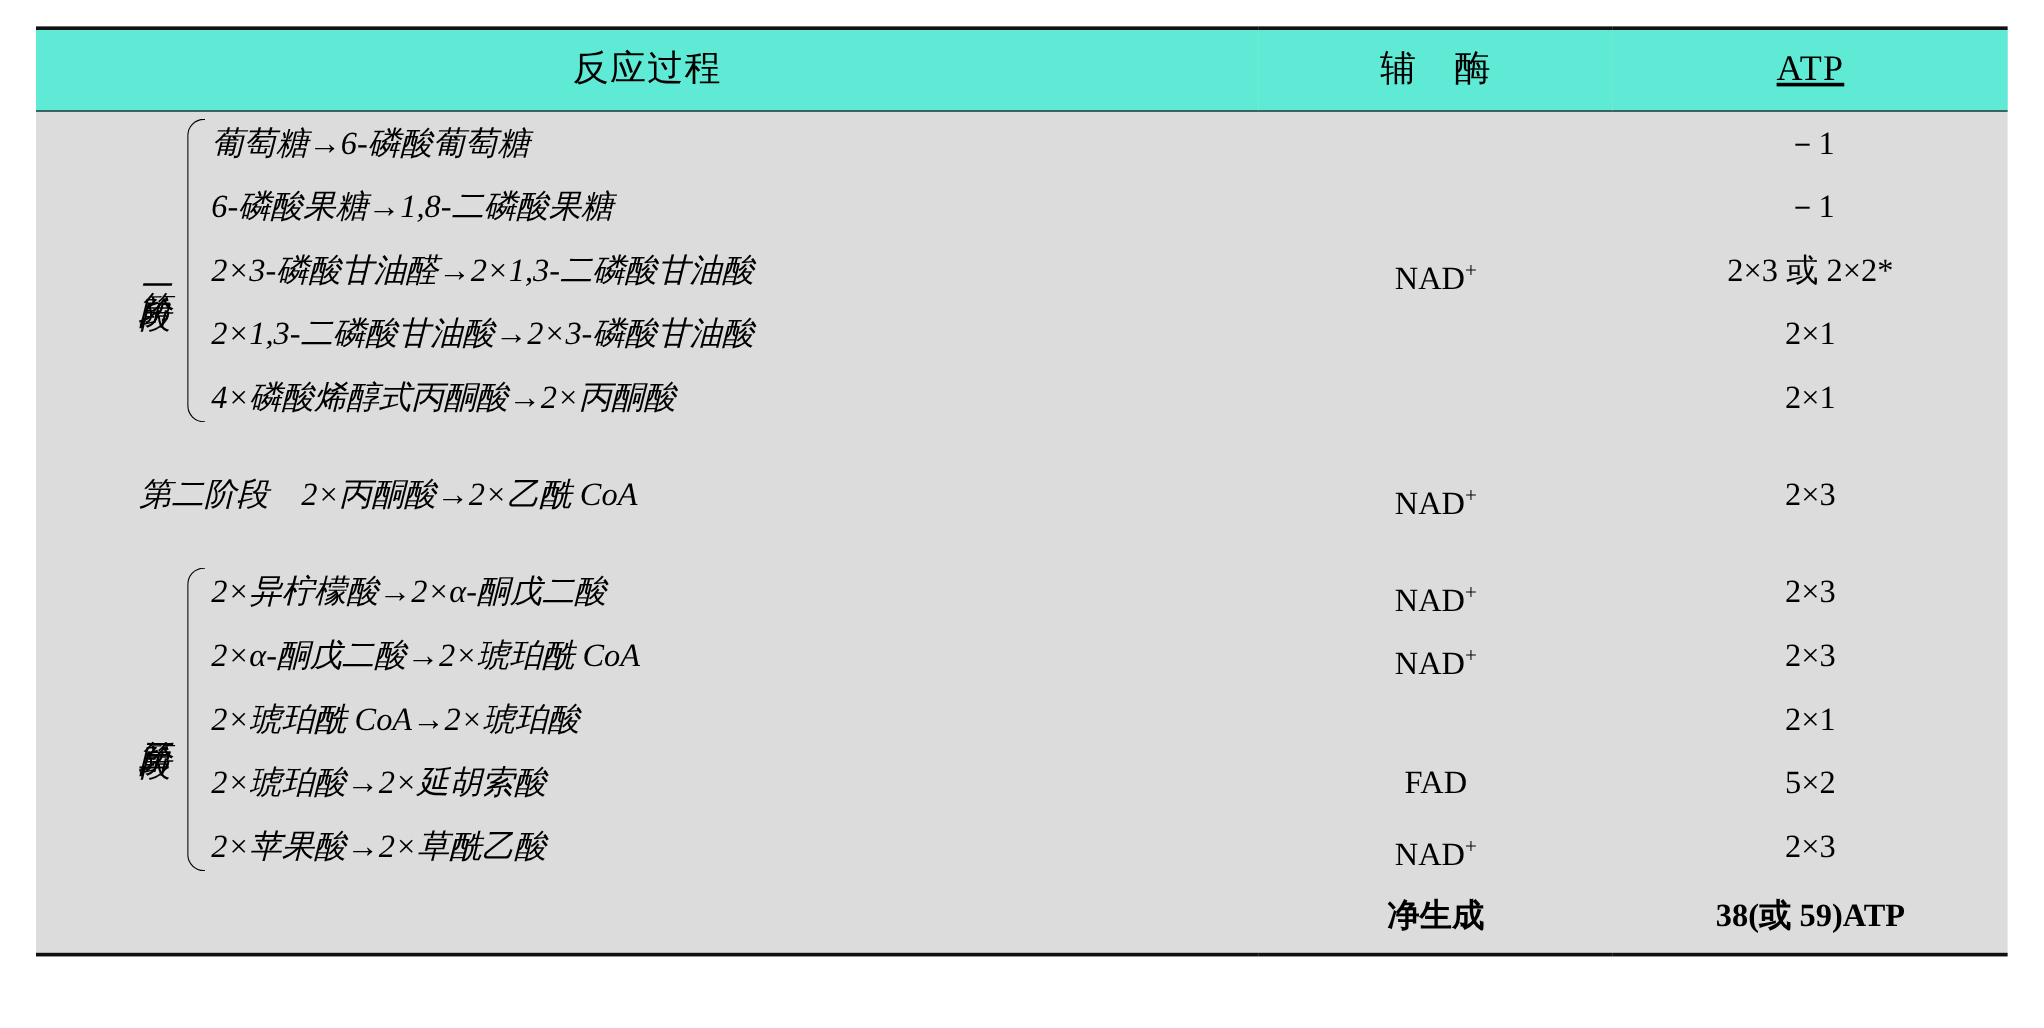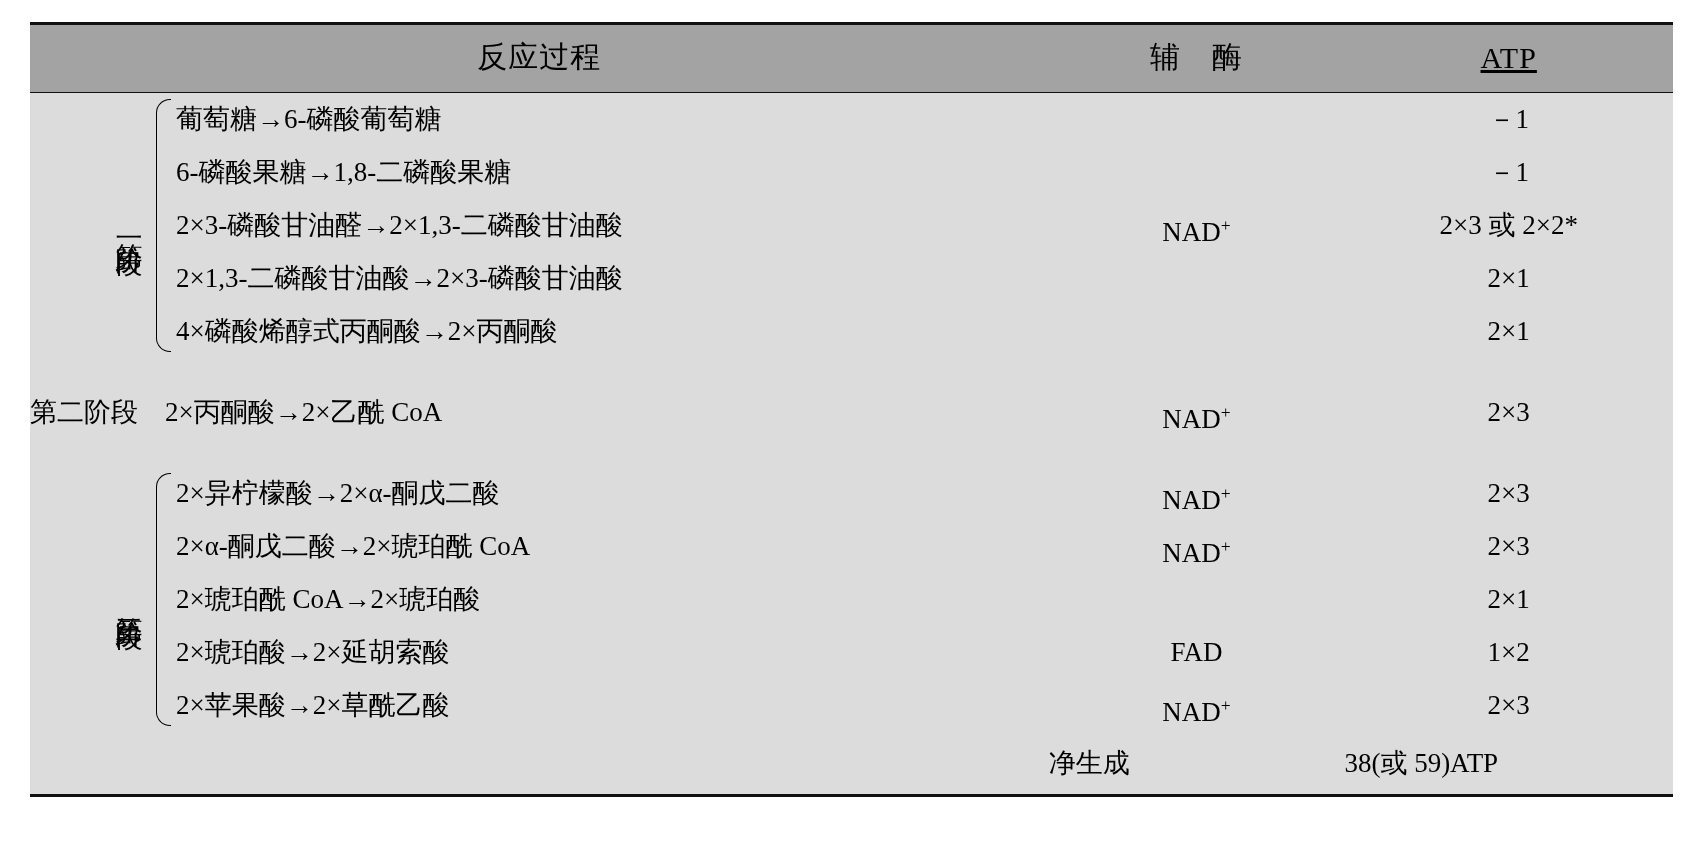--- a/index.html
+++ b/index.html
@@ -19,38 +19,38 @@
     width: 1643px;
   }
   .tbl {
     width: 100%;
     border-collapse: collapse;
     background: #dcdcdc;
     border-top: 3px solid #111;
     border-bottom: 3px solid #111;
   }
   .tbl thead th {
-    background: #a3a3a3;
+    background: #5eead4;
     font-weight: normal;
     font-size: 30px;
     padding: 12px 0 14px 0;
     border-bottom: 1.5px solid #111;
     letter-spacing: 1px;
     margin-left: 34px;
   }
   .th-process { width: 62%; }
   .th-coenzyme { width: 18%; }
   .th-atp { width: 20%; text-decoration: underline; }
 
   .tbl tbody td {
     font-size: 27px;
     vertical-align: middle;
     padding: 0;
   }
-  .body-cell-process { padding-left: 0; }
+  .body-cell-process { padding-left: 0; font-style: italic; }
 
   
   .stage-block {
     display: flex;
     align-items: stretch;
   }
   .stage-label {
     width: 120px;
     flex: 0 0 120px;
     display: flex;
@@ -90,38 +90,40 @@
     height: 53px;
     line-height: 53px;
     white-space: nowrap;
     font-size: 27px;
   }
   .rowline-single {
     height: 53px;
     line-height: 53px;
     white-space: nowrap;
     font-size: 27px;
+    padding-left: 86px;
   }
 
   
   .valcol {
     text-align: center;
   }
   .valline {
     height: 53px;
     line-height: 53px;
     font-size: 27px;
     white-space: nowrap;
   }
   .valline.empty { color: transparent; }
   .gap-row td { height: 28px; }
   .net-row td { height: 62px; }
   .net-label, .net-value {
     font-size: 27px;
-    text-align: left;
+    text-align: center;
+    font-weight: bold;
   }
   sup { font-size: 0.65em; vertical-align: super; }
 </style>
 </head>
 <body>
 
 <div class="table-wrap">
   <table class="tbl">
     <thead>
       <tr>
@@ -208,21 +210,21 @@
           <div class="valline">NAD<sup>+</sup></div>
           <div class="valline">NAD<sup>+</sup></div>
           <div class="valline empty"></div>
           <div class="valline">FAD</div>
           <div class="valline">NAD<sup>+</sup></div>
         </td>
         <td class="valcol">
           <div class="valline">2×3</div>
           <div class="valline">2×3</div>
           <div class="valline">2×1</div>
-          <div class="valline">1×2</div>
+          <div class="valline">5×2</div>
           <div class="valline">2×3</div>
         </td>
       </tr>
 
       <tr class="net-row">
         <td></td>
         <td class="net-label">净生成</td>
         <td class="net-value">38(或 59)ATP</td>
       </tr>
 

